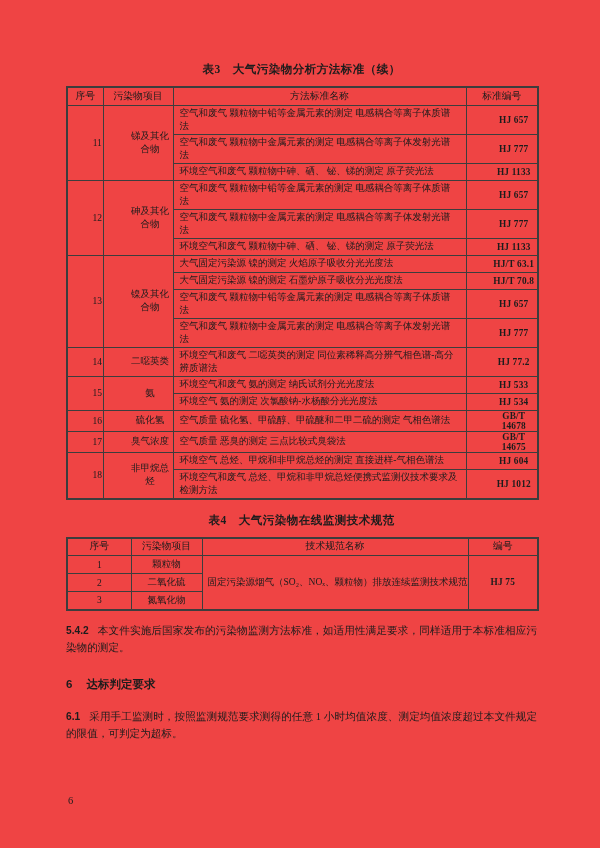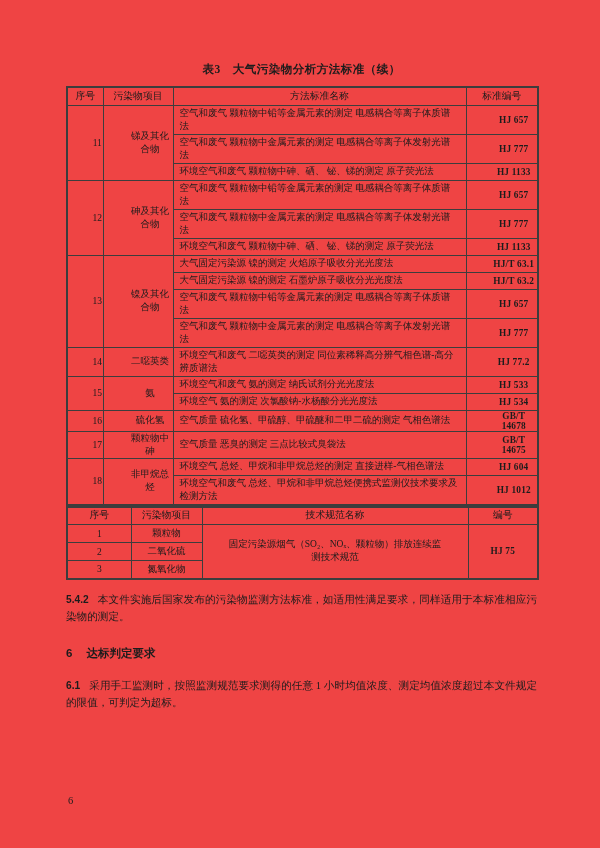--- a/index.html
+++ b/index.html
@@ -19,21 +19,21 @@
   td { font-size: 9.5px; vertical-align: middle; }
   .t3tbl td { height: 17px; padding-left: 24px; }
   .t4tbl td { height: 18px; }
   td.c-no, td.c-pol, td.c-code { text-align: center; }
   td.c-method { text-align: left; padding: 1px 6px; line-height: 13px; }
   td.c-code { font-weight: 600; font-size: 9.3px; letter-spacing: 0.2px; }
   .t3tbl col.no { width: 36px; } .t3tbl col.pol { width: 70px; }
   .t3tbl col.mth { width: 293px; } .t3tbl col.code { width: 72px; }
   .t4tbl col.no { width: 64px; } .t4tbl col.pol { width: 71px; }
   .t4tbl col.mth { width: 266px; } .t4tbl col.code { width: 70px; }
-  .t4tbl td.c-method { text-align: center; padding: 1px 24px; }
+  .t4tbl td.c-method { text-align: right; padding: 1px 0; }
 
   .para { font-size: 10.6px; line-height: 17px; text-align: justify; }
   .para .cnum { font-weight: bold; font-family: "Liberation Sans", sans-serif; font-size: 10.2px; margin-right: 9px; }
   .p542 { margin-top: 11px; }
   .sec-head { margin-top: 21px; font-weight: bold; font-size: 11.5px; font-family: "Liberation Sans", sans-serif; }
   .sec-head .snum { margin-right: 14px; }
   .p61 { margin-top: 16px; }
   .p62 { margin-top: 15px; }
   .p63 { margin-top: 11px; }
 
@@ -90,21 +90,21 @@
         <td class="c-code">HJ 1133</td>
       </tr>
       <tr>
         <td class="c-no" rowspan="4">13</td>
         <td class="c-pol" rowspan="4">镍及其化合物</td>
         <td class="c-method">大气固定污染源 镍的测定 火焰原子吸收分光光度法</td>
         <td class="c-code">HJ/T 63.1</td>
       </tr>
       <tr>
         <td class="c-method">大气固定污染源 镍的测定 石墨炉原子吸收分光光度法</td>
-        <td class="c-code">HJ/T 63.2</td>
+        <td class="c-code">HJ/T 70.8</td>
       </tr>
       <tr>
         <td class="c-method">空气和废气 颗粒物中铅等金属元素的测定 电感耦合等离子体质谱法</td>
         <td class="c-code">HJ 657</td>
       </tr>
       <tr>
         <td class="c-method">空气和废气 颗粒物中金属元素的测定 电感耦合等离子体发射光谱法</td>
         <td class="c-code">HJ 777</td>
       </tr>
       <tr>
@@ -124,37 +124,38 @@
         <td class="c-code">HJ 534</td>
       </tr>
       <tr>
         <td class="c-no">16</td>
         <td class="c-pol">硫化氢</td>
         <td class="c-method">空气质量 硫化氢、甲硫醇、甲硫醚和二甲二硫的测定 气相色谱法</td>
         <td class="c-code">GB/T 14678</td>
       </tr>
       <tr>
         <td class="c-no">17</td>
-        <td class="c-pol">颗粒物中砷</td>
+        <td class="c-pol">臭气浓度</td>
         <td class="c-method">空气质量 恶臭的测定 三点比较式臭袋法</td>
         <td class="c-code">GB/T 14675</td>
       </tr>
       <tr>
         <td class="c-no" rowspan="2">18</td>
         <td class="c-pol" rowspan="2">非甲烷总烃</td>
         <td class="c-method">环境空气 总烃、甲烷和非甲烷总烃的测定 直接进样-气相色谱法</td>
         <td class="c-code">HJ 604</td>
       </tr>
       <tr>
         <td class="c-method">环境空气和废气 总烃、甲烷和非甲烷总烃便携式监测仪技术要求及检测方法</td>
         <td class="c-code">HJ 1012</td>
       </tr>
     </tbody>
       </table>
 
+    <div class="tbl-title t4">表4　大气污染物在线监测技术规范</div>
 
     <table class="t4tbl">
       <colgroup>
           <col class="no">
           <col class="pol">
           <col class="mth">
           <col class="code">
         </colgroup>
       <tbody>
           <tr>

